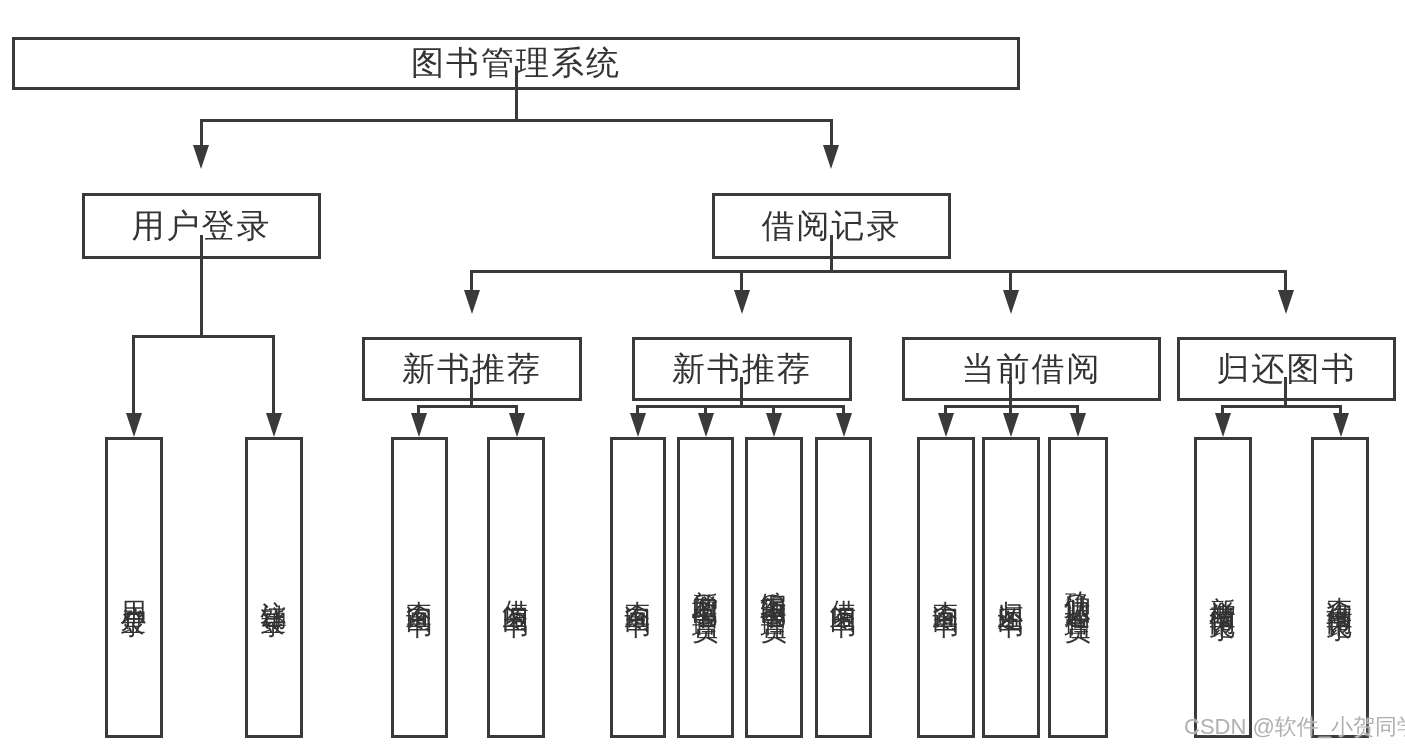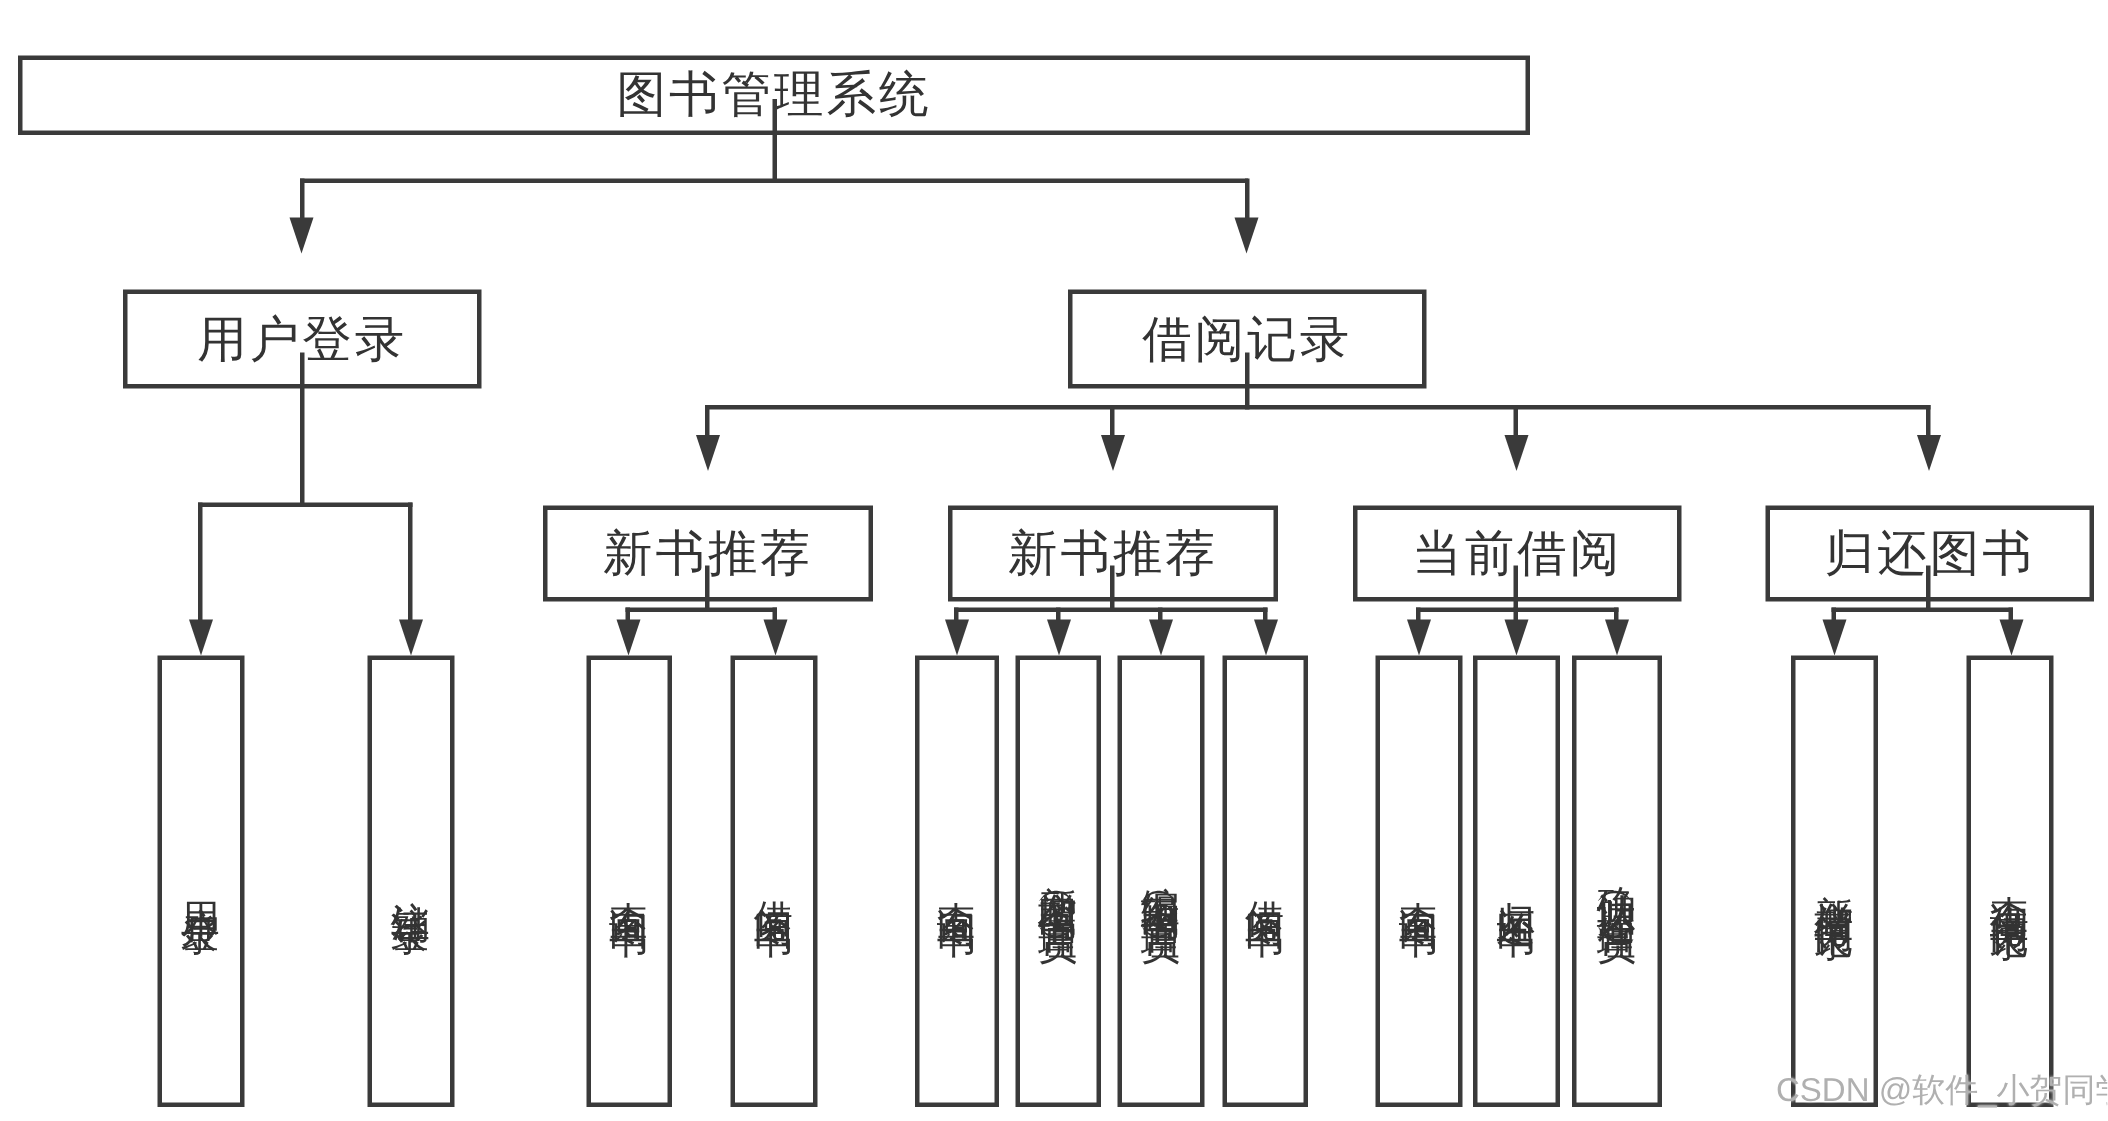--- a/index.html
+++ b/index.html
@@ -96,21 +96,21 @@
   <div class="arrow" style="left:1003px; top:290px;"></div>
   <div class="vline" style="left:1284px; top:270px; height:22px;"></div>
   <div class="arrow" style="left:1278px; top:290px;"></div>
 
   <div class="box hlabel" style="left:362px; top:313px; width:220px; height:64px;font-family:Liberation Serif, serif;">
     <span>新书推荐</span>
   </div>
   <div class="box hlabel" style="left:632px; top:313px; width:220px; height:64px;">
     <span>新书推荐</span>
   </div>
-  <div class="box hlabel" style="left:902px; top:313px; width:219px; height:64px;">
+  <div class="box hlabel" style="left:902px; top:313px; width:259px; height:64px;">
     <span>当前借阅</span>
   </div>
   <div class="box hlabel" style="left:1177px; top:313px; width:219px; height:64px;">
     <span>归还图书</span>
   </div>
 
   <div class="vline" style="left:470px; top:377px; height:31px;"></div>
   <div class="hline" style="left:417px; top:405px; width:101px;"></div>
   <div class="vline" style="left:417px; top:405px; height:9px;"></div>
   <div class="arrow" style="left:411px; top:413px;"></div>

